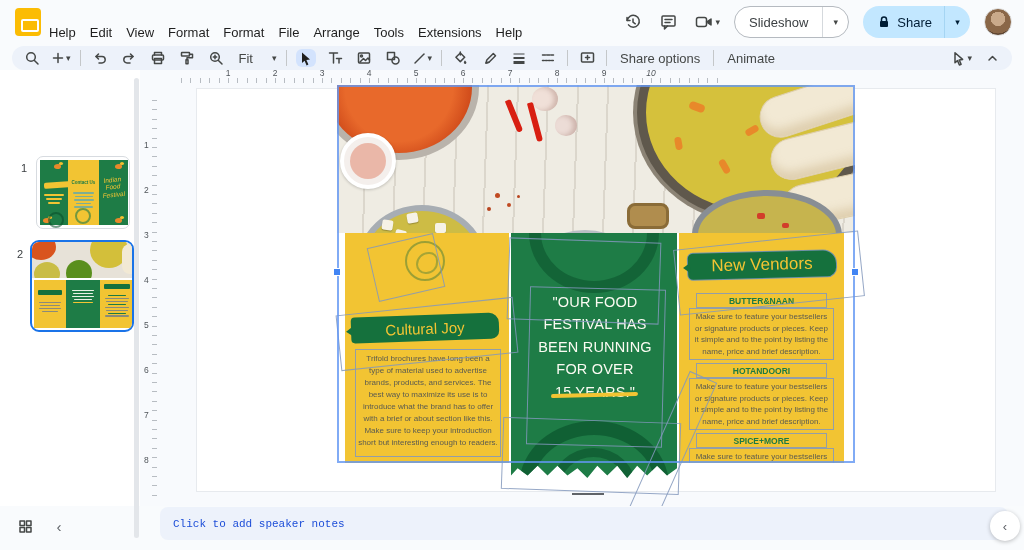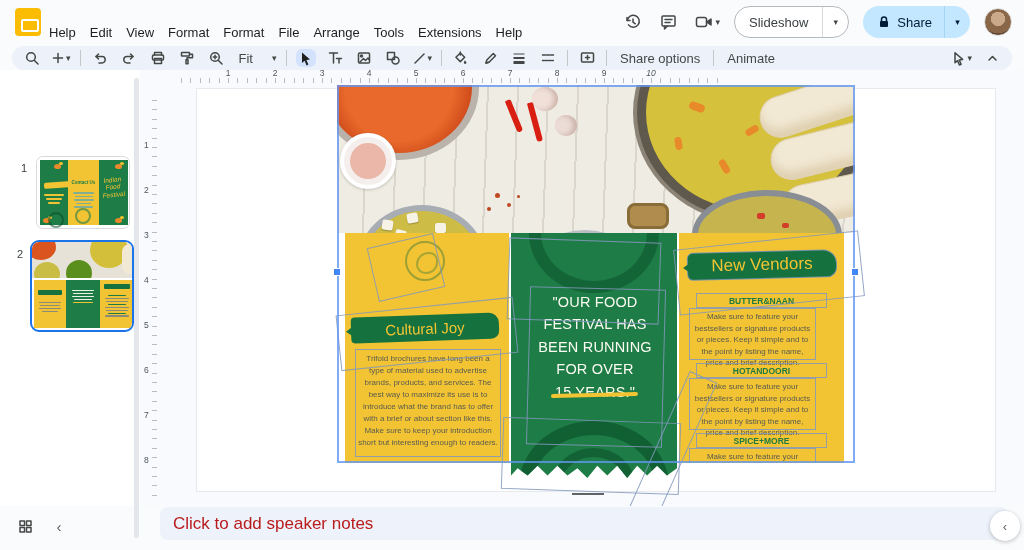--- a/index.html
+++ b/index.html
@@ -94,30 +94,30 @@
   .banner::before { content:""; position:absolute; left:-5px; top:35%; border-top:5px solid transparent; border-bottom:5px solid transparent; border-right:7px solid #15713D; }
   .motif { position:absolute; width:40px; height:40px; border:2px solid rgba(25,105,58,.4); border-radius:50%; }
   .motif::after { content:""; position:absolute; left:9px; top:9px; width:18px; height:18px; border:2px solid rgba(25,105,58,.35); border-radius:60% 40% 55% 45%; }
   .body-text { color:#5b5b50; text-align:center; }
   .sel-box { border:1.5px solid rgba(130,152,188,.85); }
   .swirl { position:absolute; border:10px solid rgba(6,72,38,.45); border-radius:50%; }
   .quote { position:absolute; left:18px; top:58px; width:132px; color:#fbfbf2; font-size:14.5px; line-height:1.55; text-align:center; font-weight:500; letter-spacing:.2px; }
   .q-strike { position:relative; display:inline-block; }
   .q-strike::after { content:""; position:absolute; left:-5%; right:-3%; top:52%; height:4px; background:#F2C433; border-radius:2px; transform:rotate(-1.5deg); }
   .vendor-name { position:absolute; left:17px; width:131px; height:15px; font-size:8.5px; font-weight:bold; color:#1d7a42; display:flex; align-items:center; justify-content:center; }
-  .vendor-body { position:absolute; left:10px; width:127px; height:52px; font-size:8px; line-height:1.45; padding:2px 3px; }
+  .vendor-body { position:absolute; left:10px; width:145px; height:52px; font-size:8px; line-height:1.45; padding:2px 3px; }
 
   .sel-rect { position:absolute; left:197px; top:15px; width:518px; height:378px; border:2px solid rgba(98,150,243,.8); pointer-events:none; }
   .handle { position:absolute; width:8px; height:8px; background:#4285f4; border:1px solid #fff; }
   .free-box { position:absolute; pointer-events:none; }
   .divider-line { position:absolute; left:432px; top:423px; width:32px; height:2px; background:#5f6368; }
 
   
   .notesbar { position:absolute; left:160px; top:507px; width:848px; height:33px; background:#edf2fb; border-radius:8px; display:flex; align-items:center; padding-left:13px; }
-  .notes-text { font-size:17px; color:#b91c1c; }
+  .notes-text { font-size:11px; color:#1d4ed8;font-family:Liberation Mono, monospace; }
   .bl-ic { position:absolute; width:22px; height:22px; display:flex; align-items:center; justify-content:center; color:#5f6368; }
   .grid-ic { left:14px; top:515px; }
   .chev-left { left:48px; top:515px; font-size:15px; }
   .br-circle { position:absolute; left:990px; top:511px; width:30px; height:30px; background:#fff; border-radius:50%; box-shadow:0 1px 4px rgba(0,0,0,.25); display:flex; align-items:center; justify-content:center; font-size:13px; color:#5f6368; }
 </style>
 </head>
 <body>
 
 <div class="header">
   <div class="logo"></div>

